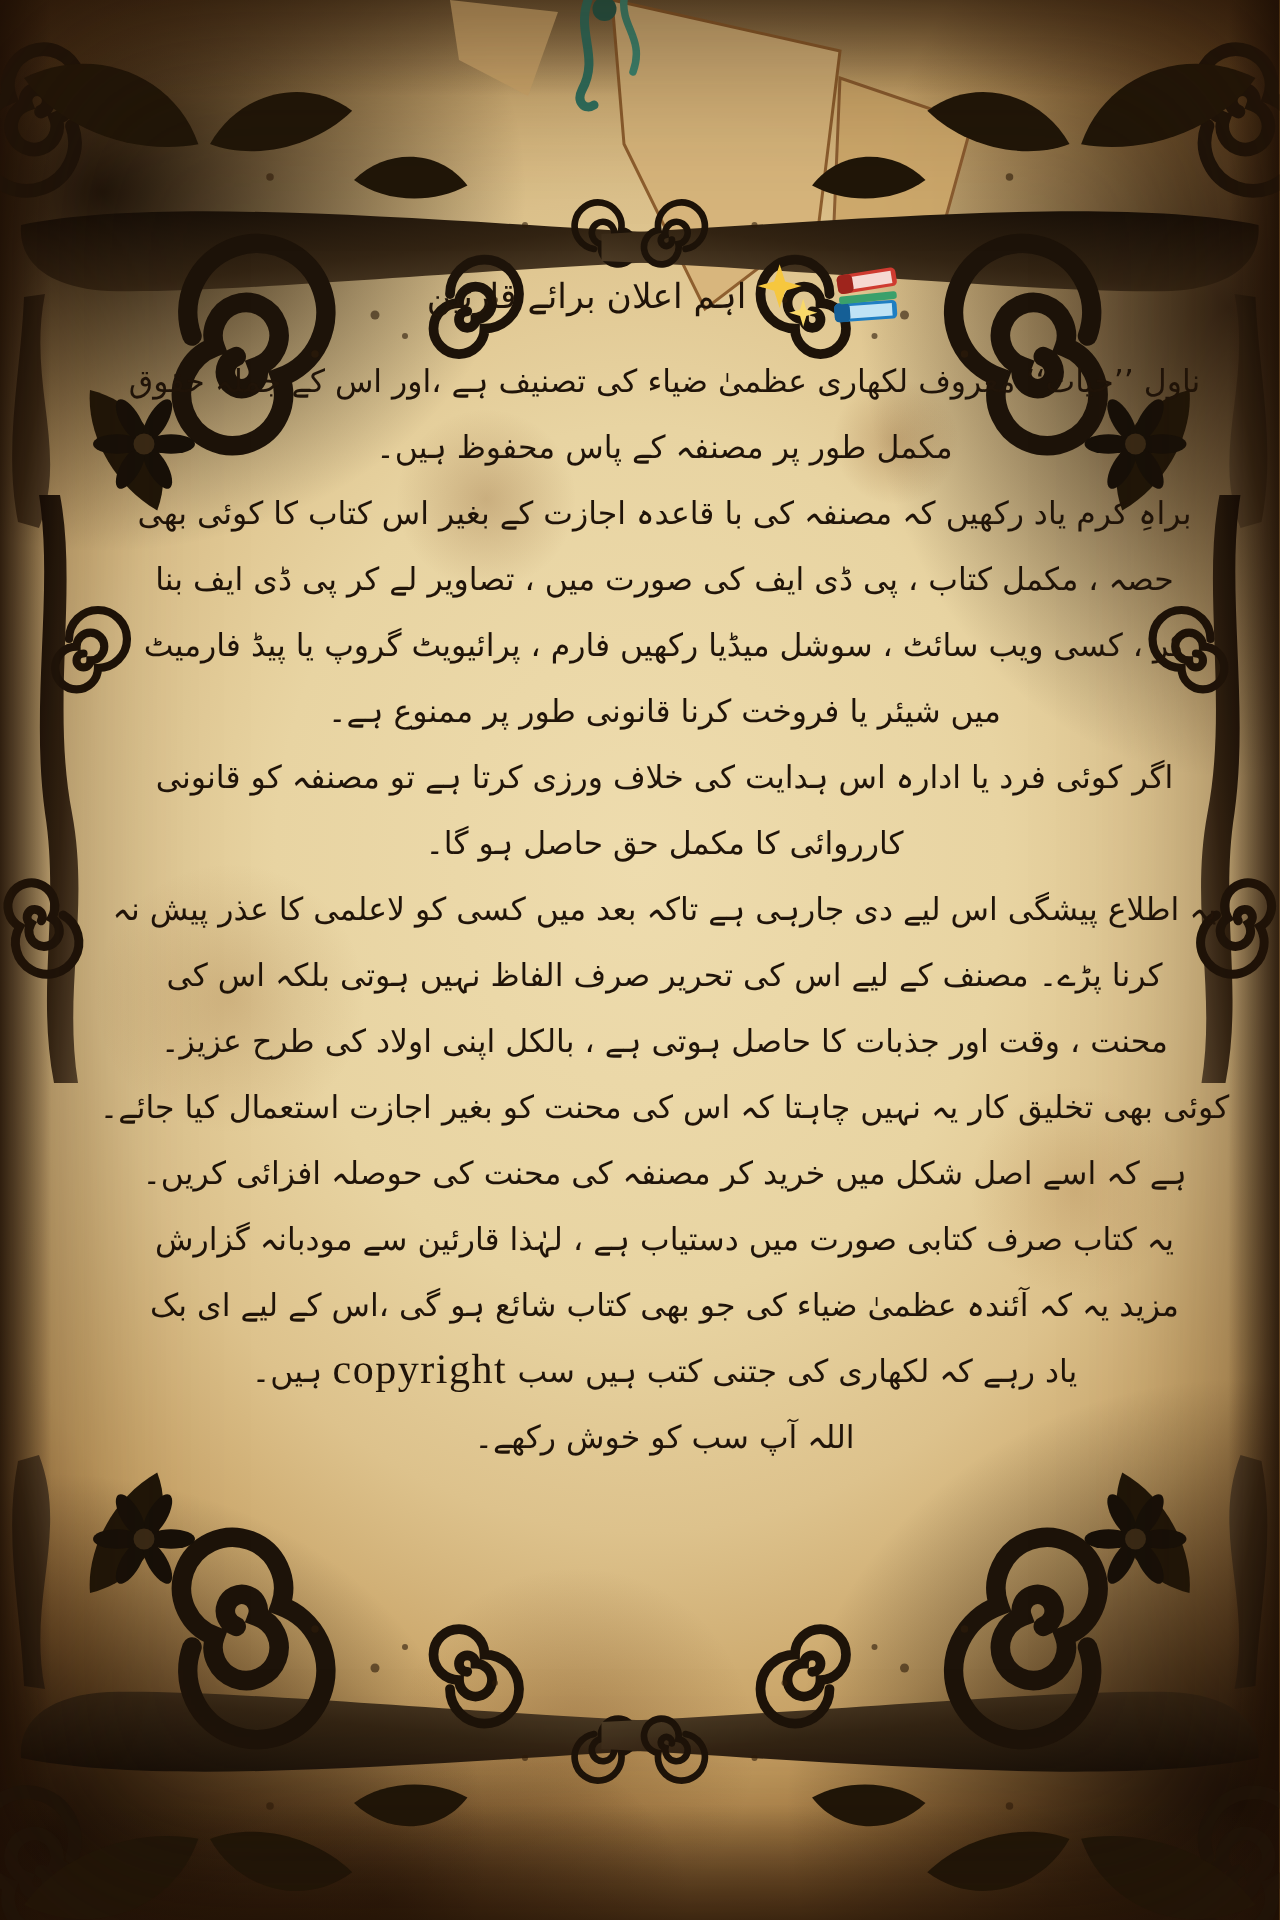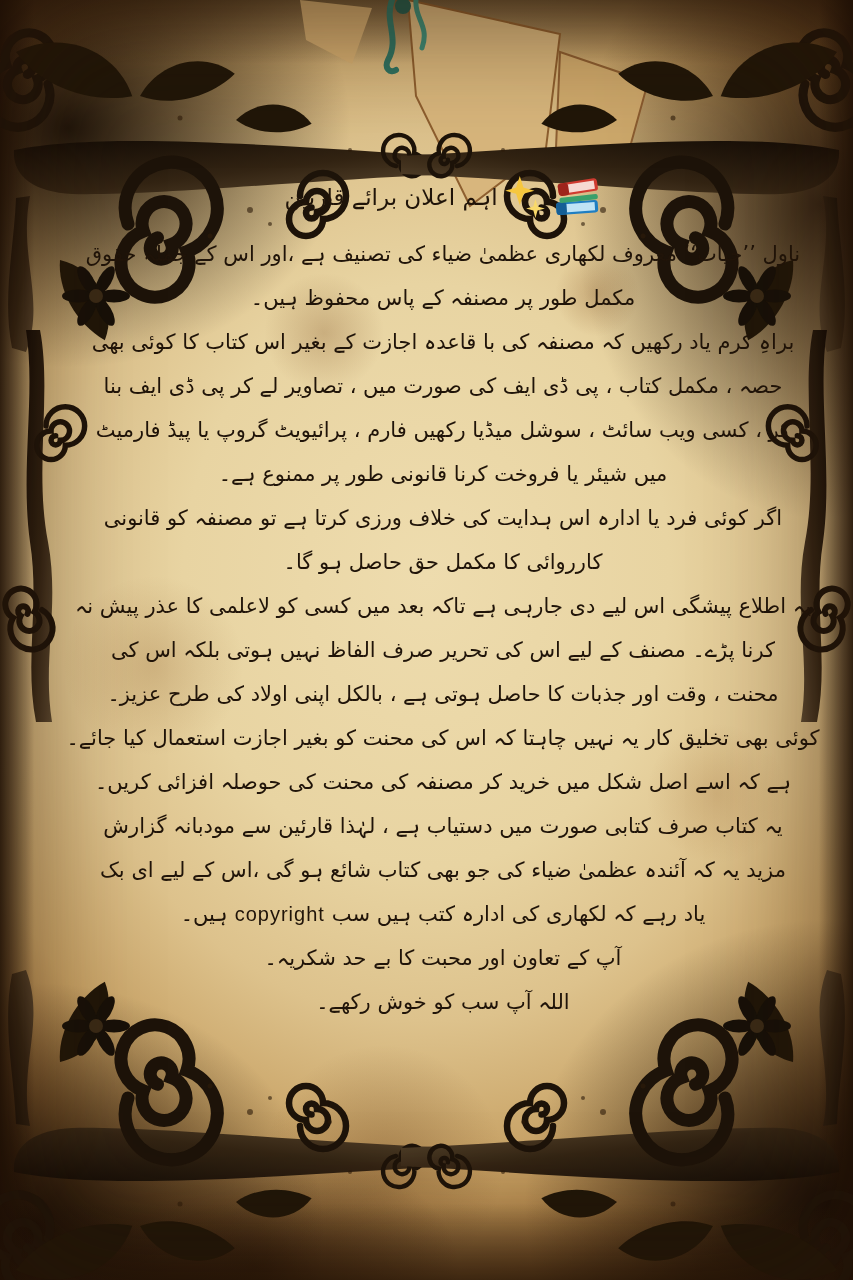--- a/index.html
+++ b/index.html
@@ -42,22 +42,22 @@
   .header-line{
     display:flex;flex-direction:row;justify-content:center;align-items:center;
     gap:5px;height:58px;margin-bottom:6px;direction:rtl;
   }
   .header-title{font-size:23px;white-space:nowrap;}
   .line{
     height:44px;display:flex;align-items:center;justify-content:center;
     font-size:21px;white-space:nowrap;direction:rtl;gap:7px;
   }
   .latin-word{
-    font-family:Liberation Sans, sans-serif;
-    font-size:20px;letter-spacing:1px;direction:ltr;unicode-bidi:isolate;
+    font-family:Liberation Serif, serif;
+    font-size:28px;letter-spacing:1px;direction:ltr;unicode-bidi:isolate;
   }
   .icon-svg{display:block;}
 </style>
 </head>
 <body>
 
 <div class="page">
 
   <svg class="ornaments" width="853" height="1280" viewBox="0 0 853 1280" aria-hidden="true">
     <defs>
@@ -160,21 +160,20 @@
     <div class="line">کارروائی کا مکمل حق حاصل ہو گا۔</div>
     <div class="line">یہ اطلاع پیشگی اس لیے دی جارہی ہے تاکہ بعد میں کسی کو لاعلمی کا عذر پیش نہ</div>
     <div class="line">کرنا پڑے۔ مصنف کے لیے اس کی تحریر صرف الفاظ نہیں ہوتی بلکہ اس کی</div>
     <div class="line">محنت ، وقت اور جذبات کا حاصل ہوتی ہے ، بالکل اپنی اولاد کی طرح عزیز۔</div>
     <div class="line">کوئی بھی تخلیق کار یہ نہیں چاہتا کہ اس کی محنت کو بغیر اجازت استعمال کیا جائے۔</div>
     <div class="line">ہے کہ اسے اصل شکل میں خرید کر مصنفہ کی محنت کی حوصلہ افزائی کریں۔</div>
     <div class="line">یہ کتاب صرف کتابی صورت میں دستیاب ہے ، لہٰذا قارئین سے مودبانہ گزارش</div>
     <div class="line">مزید یہ کہ آئندہ عظمیٰ ضیاء کی جو بھی کتاب شائع ہو گی ،اس کے لیے ای بک</div>
 
     <div class="line">
-      <span>یاد رہے کہ لکھاری کی ادارہ کتب ہیں سب</span>
+      <span>یاد رہے کہ لکھاری کی جتنی کتب ہیں سب</span>
       <span class="latin-word">copyright</span>
       <span>ہیں۔</span>
     </div>
 
-    <div class="line">آپ کے تعاون اور محبت کا بے حد شکریہ۔</div>
     <div class="line">اللہ آپ سب کو خوش رکھے۔</div>
   </div>
 </div>
 
 </body></html>

